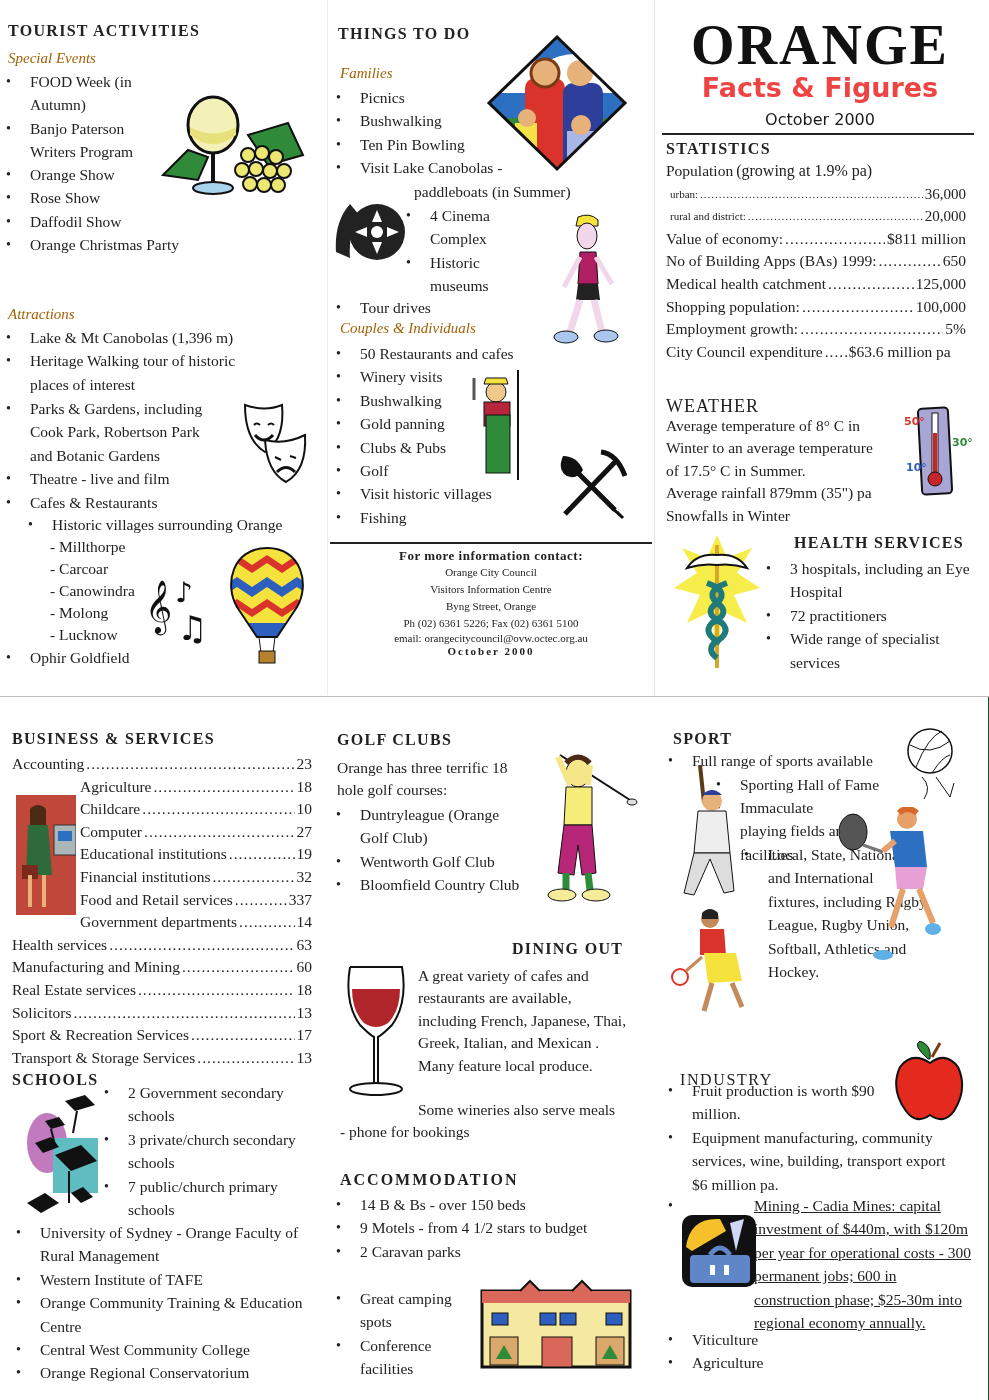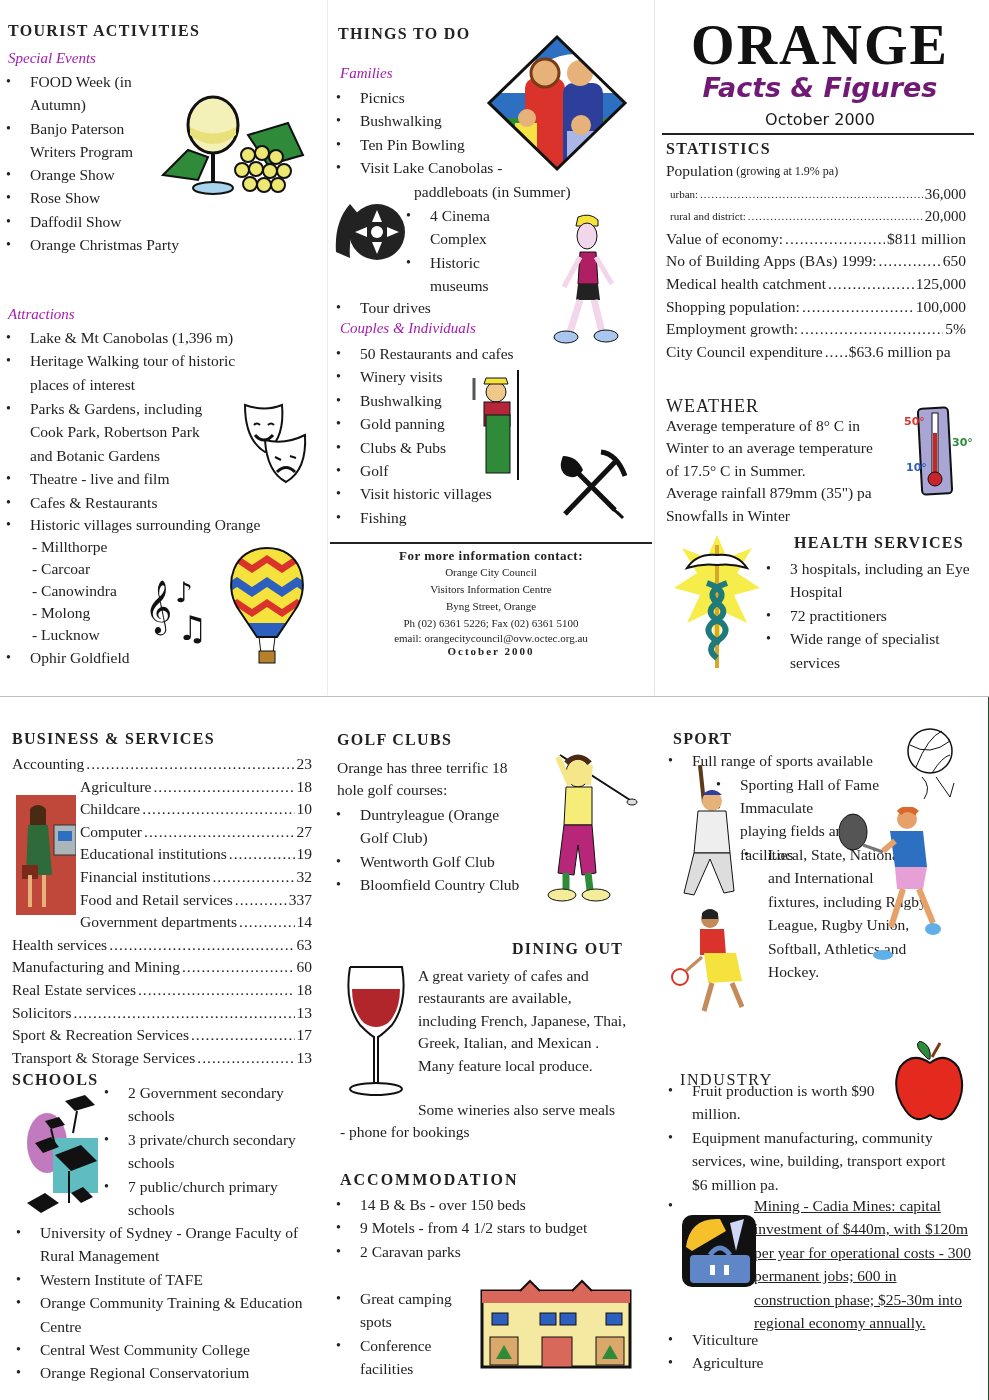--- a/index.html
+++ b/index.html
@@ -14,35 +14,35 @@
   .col { position: absolute; top: 0; height: 100%; }
   .c1 { left: 0; width: 328px; }
   .c2 { left: 330px; width: 325px; }
   .c3 { left: 660px; width: 329px; }
   .top .c1 { border-right: 1px solid #ececec; }
   .top .c2 { border-right: 1px solid #e4e4e4; }
   .bottom .c3 { border-right: 1px solid #14532d; }
 
   .abs { position: absolute; }
   .h { font-family: "Liberation Serif", serif; font-weight: bold; letter-spacing: 1.3px; font-size: 16px; color: #222; text-transform: uppercase; }
-  .sub { font-style: italic; font-size: 15px; color: #a21caf; }
+  .sub { font-style: italic; font-size: 15px; color: #a16207; }
   ul.b { list-style: none; }
   ul.b li { position: relative; padding-left: 30px; font-size: 15.5px; line-height: 23.4px; color: #222; }
   ul.b li::before { content: "•"; position: absolute; left: 6px; top: 0; font-size: 14px; }
-  ul.dash li { list-style: none; font-size: 15.5px; line-height: 22px; padding-left: 32px; color:#222; }
+  ul.dash li { list-style: none; font-size: 15.5px; line-height: 22px; padding-left: 50px; color:#222; }
   ul.dash li::before { content: "- "; }
 
   .line { font-size: 15.5px; line-height: 22.6px; display: flex; color: #222; }
   .line .lbl { white-space: nowrap; }
   .line .dots { flex: 1; overflow: hidden; white-space: nowrap; margin: 0 2px; }
   .line .dots::before { content: "............................................................................................................................"; letter-spacing: 1px; }
   .line .val { white-space: nowrap; }
 
   .title-orange { font-family: "Liberation Serif", serif; font-weight: bold; font-size: 56px; letter-spacing: 2px; text-align: center; line-height: 60px; color: #111; }
-  .title-ff { font-family: "DejaVu Sans", sans-serif; font-weight: bold; font-size: 27px; text-align: center; color: #701a75; font-style: italic; }
+  .title-ff { font-family: "DejaVu Sans", sans-serif; font-weight: bold; font-size: 27px; text-align: center; color: #ef4444; }
   .title-date { font-family: "DejaVu Sans", sans-serif; font-size: 16px; text-align: center; color: #1a1a1a; }
   .rule { border-top: 2px solid #222; }
   .para { font-size: 15.5px; line-height: 22.4px; color:#222; }
   .contact { text-align: center; font-size: 11px; line-height: 17px; color: #222; }
   .contact .ch { font-family: "Liberation Serif", serif; font-weight: bold; font-size: 13px; letter-spacing: .5px; }
   .contact .cdate { font-weight: bold; letter-spacing: 2px; }
 </style>
 </head>
 <body>
 
@@ -86,21 +86,21 @@
     <div class="abs sub" style="left:8px;top:306px;" data-name="attractions-label">Attractions</div>
     <ul class="b abs" style="left:0;top:326px;width:270px;" data-name="attractions-list">
       <li data-name="list-item">Lake &amp; Mt Canobolas (1,396 m)</li>
       <li data-name="list-item">Heritage Walking tour of historic places of interest</li>
     </ul>
     <ul class="b abs" style="left:0;top:397px;width:215px;" data-name="attractions-list-cont">
       <li data-name="list-item">Parks &amp; Gardens, including Cook Park, Robertson Park and Botanic Gardens</li>
       <li data-name="list-item">Theatre - live and film</li>
       <li data-name="list-item">Cafes &amp; Restaurants</li>
     </ul>
-    <ul class="b abs" style="left:0;top:513px;width:320px;" data-name="attractions-list-villages">
+    <ul class="b abs" style="left:0;top:513px;width:320px;padding-left:22px;" data-name="attractions-list-villages">
       <li data-name="list-item">Historic villages surrounding Orange</li>
     </ul>
     <ul class="dash abs" style="left:0;top:536px;" data-name="villages-list">
       <li data-name="village-item">Millthorpe</li>
       <li data-name="village-item">Carcoar</li>
       <li data-name="village-item">Canowindra</li>
       <li data-name="village-item">Molong</li>
       <li data-name="village-item">Lucknow</li>
     </ul>
     <ul class="b abs" style="left:0;top:646px;width:320px;" data-name="attractions-last">
@@ -243,21 +243,21 @@
   <div class="col c3" data-name="title-stats-panel">
     <div class="abs title-orange" style="left:0;top:15px;width:320px;" data-name="page-title">ORANGE</div>
     <div class="abs title-ff" style="left:0;top:72px;width:320px;" data-name="page-subtitle">Facts &amp; Figures</div>
     <div class="abs title-date" style="left:0;top:110px;width:320px;" data-name="page-date">October 2000</div>
     <div class="abs rule" style="left:2px;top:133px;width:312px;" data-name="title-divider"></div>
 
     <div class="abs h" style="left:6px;top:140px;" data-name="statistics-heading">STATISTICS</div>
     <div class="abs" style="left:6px;top:160px;width:300px;" data-name="statistics-table">
       <div class="line" data-name="population-row">
         <span data-name="population-label">Population</span>
-        <span style="font-size:12px;margin-left:3px;" data-name="population-note">(growing at 1.9% pa)</span>
+        <span style="font-size:16px;margin-left:3px;" data-name="population-note">(growing at 1.9% pa)</span>
       </div>
       <div class="line" style="font-size:11px;padding-left:4px;" data-name="stat-row">
           <span class="lbl">urban:</span>
           <span class="dots"></span>
           <span class="val" style="font-size:15px;">36,000</span>
         </div>
       <div class="line" style="font-size:11px;padding-left:4px;" data-name="stat-row">
           <span class="lbl">rural and district:</span>
           <span class="dots"></span>
           <span class="val" style="font-size:15px;">20,000</span>

